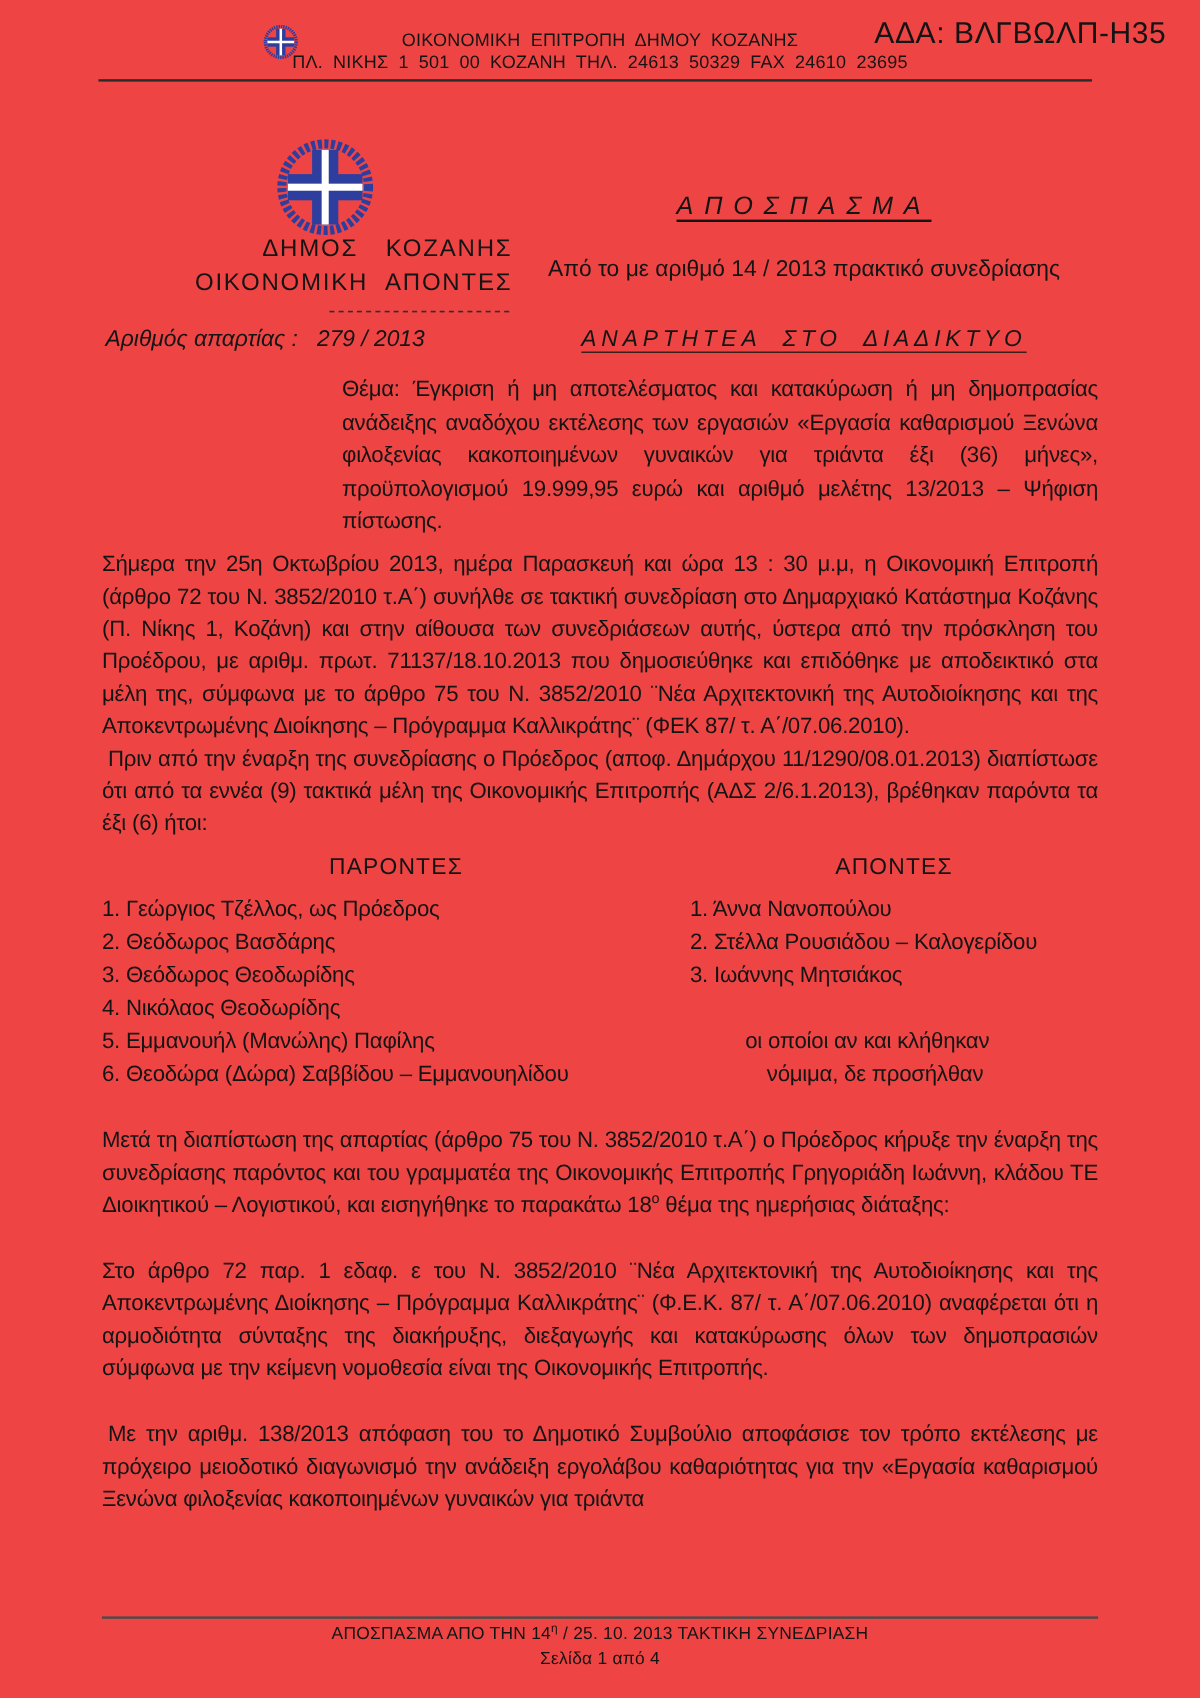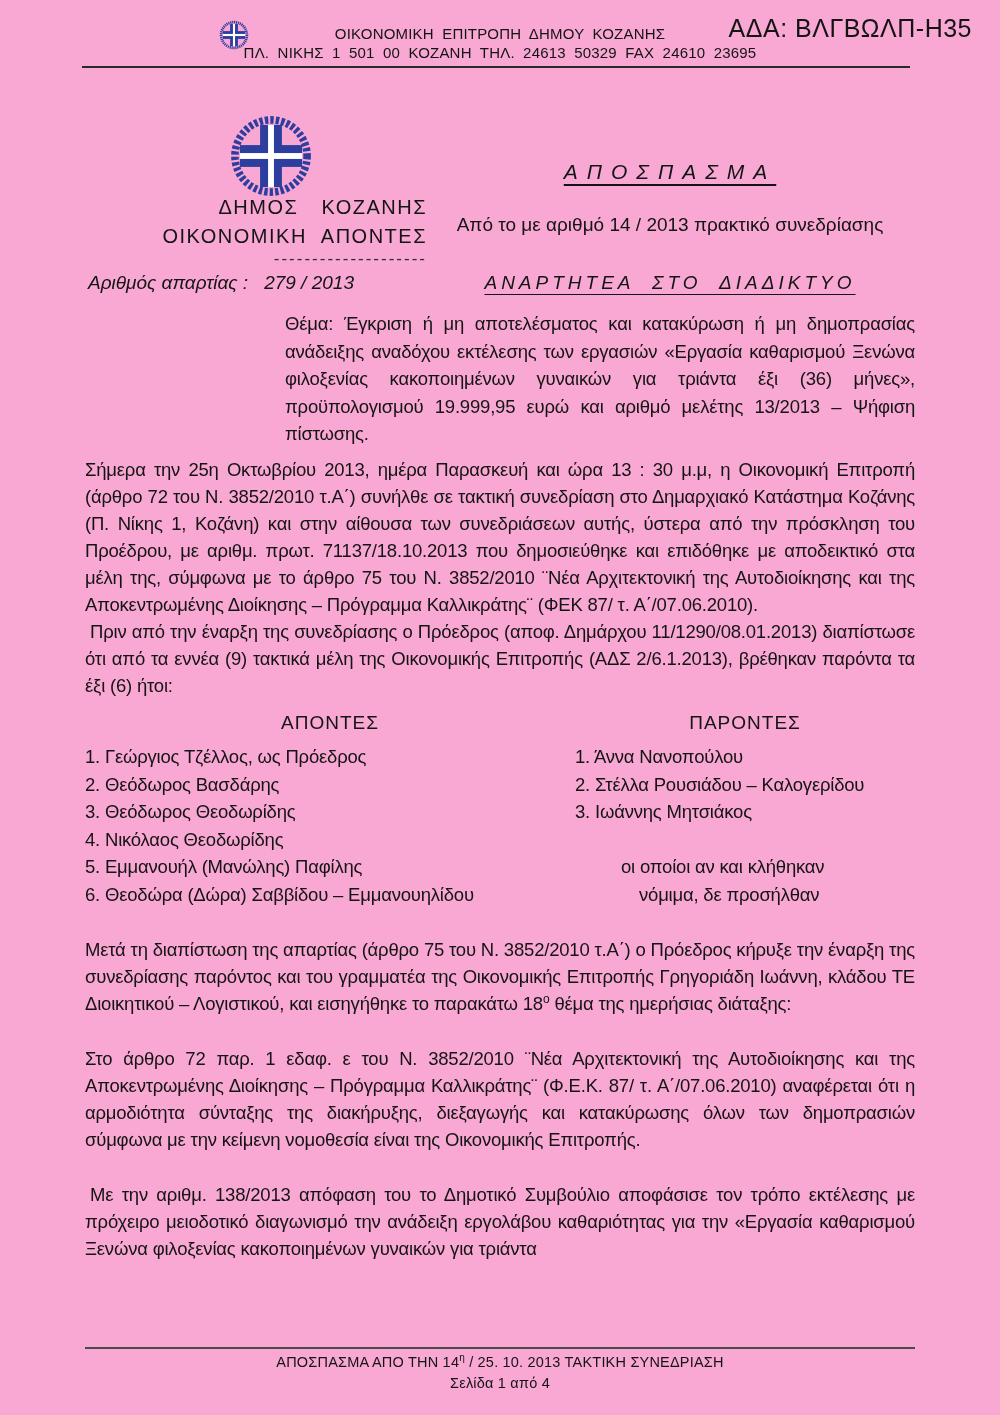--- a/index.html
+++ b/index.html
@@ -2,21 +2,21 @@
 <html><head>
 <meta charset="utf-8">
 <style>
   * { box-sizing: border-box; margin: 0; padding: 0; }
   html, body { background: #ffffff; }
   .page {
     position: relative;
     width: 1000px;
     height: 1415px;
     margin: 0 auto;
-    background: #f9a8d4;
+    background: #ef4444;
     color: #141414;
     font-family: "Liberation Sans", "DejaVu Sans", sans-serif;
     overflow: hidden;
   }
   
   .head-center {
     position: absolute; left: 0; right: 0; top: 24px;
     text-align: center;
     font-size: 15px; line-height: 19px;
     letter-spacing: 0.2px; word-spacing: 4px;
@@ -111,22 +111,22 @@
   <div class="right-col web-posting">ΑΝΑΡΤΗΤΕΑ ΣΤΟ ΔΙΑΔΙΚΤΥΟ</div>
 
   <div class="subject">Θέμα: Έγκριση ή μη αποτελέσματος και κατακύρωση ή μη δημοπρασίας ανάδειξης αναδόχου εκτέλεσης των εργασιών «Εργασία καθαρισμού Ξενώνα φιλοξενίας κακοποιημένων γυναικών για τριάντα έξι (36) μήνες», προϋπολογισμού 19.999,95 ευρώ και αριθμό μελέτης 13/2013 – Ψήφιση πίστωσης.</div>
 
   <div class="bodyflow">
     <p>Σήμερα την 25η Οκτωβρίου 2013, ημέρα Παρασκευή και ώρα 13 : 30 μ.μ, η Οικονομική Επιτροπή (άρθρο 72 του Ν. 3852/2010 τ.Α΄) συνήλθε σε τακτική συνεδρίαση στο Δημαρχιακό Κατάστημα Κοζάνης (Π. Νίκης 1, Κοζάνη) και στην αίθουσα των συνεδριάσεων αυτής, ύστερα από την πρόσκληση του Προέδρου, με αριθμ. πρωτ. 71137/18.10.2013 που δημοσιεύθηκε και επιδόθηκε με αποδεικτικό στα μέλη της, σύμφωνα με το άρθρο 75 του Ν. 3852/2010 ¨Νέα Αρχιτεκτονική της Αυτοδιοίκησης και της Αποκεντρωμένης Διοίκησης – Πρόγραμμα Καλλικράτης¨ (ΦΕΚ 87/ τ. Α΄/07.06.2010).</p>
     <p class="indent">Πριν από την έναρξη της συνεδρίασης ο Πρόεδρος (αποφ. Δημάρχου 11/1290/08.01.2013) διαπίστωσε ότι από τα εννέα (9) τακτικά μέλη της Οικονομικής Επιτροπής (ΑΔΣ 2/6.1.2013), βρέθηκαν παρόντα τα έξι (6) ήτοι:</p>
 
     <div class="att">
       <div class="att-headers">
+        <div>ΠΑΡΟΝΤΕΣ</div>
         <div>ΑΠΟΝΤΕΣ</div>
-        <div>ΠΑΡΟΝΤΕΣ</div>
       </div>
       <div class="att-row">
         <div>1. Γεώργιος Τζέλλος, ως Πρόεδρος</div>
         <div>1. Άννα Νανοπούλου</div>
       </div>
       <div class="att-row">
         <div>2. Θεόδωρος  Βασδάρης</div>
         <div>2. Στέλλα Ρουσιάδου – Καλογερίδου</div>
       </div>
       <div class="att-row">

